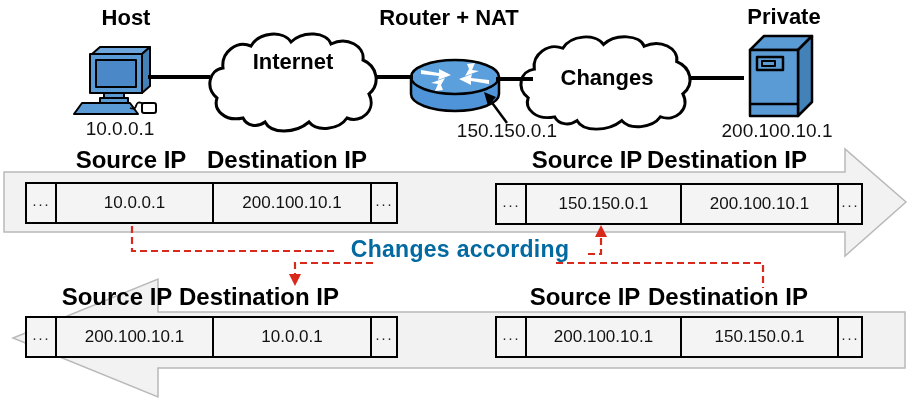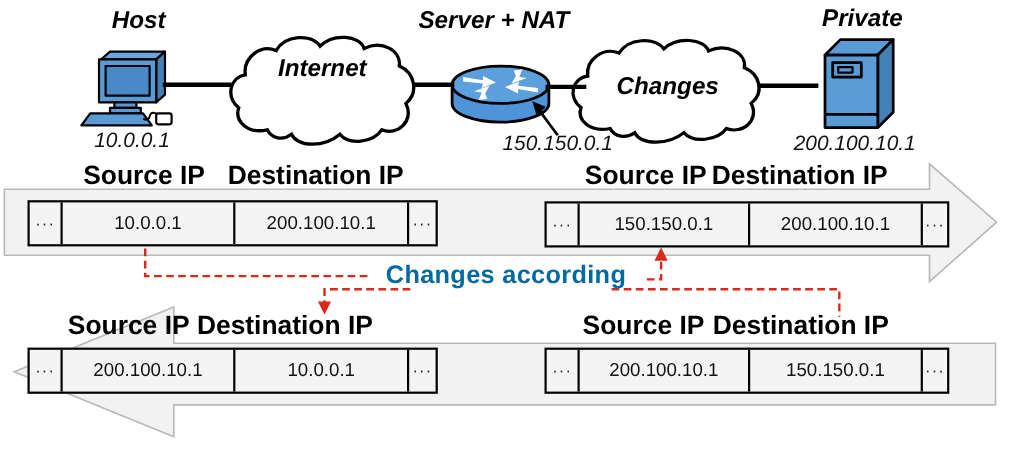--- a/index.html
+++ b/index.html
@@ -1,21 +1,21 @@
 <!DOCTYPE html>
 <html><head>
 <meta charset="utf-8">
 <style>
   html,body{margin:0;padding:0;background:#fff;}
   .stage{
     position:relative;width:920px;height:408px;background:#fff;overflow:hidden;
     font-family:"Liberation Sans","DejaVu Sans",sans-serif;color:#000;
   }
   .abs{position:absolute;}
-  .cx{transform:translateX(-50%);white-space:nowrap;font-style:italic;}
+  .cx{transform:translateX(-50%);white-space:nowrap;}
   svg{position:absolute;overflow:visible;}
   .node-title{font-size:22px;font-weight:bold;}
   .node-ip{font-size:19px;color:#111;}
   .cloud-text{font-size:22px;font-weight:bold;text-align:center;line-height:27px;}
   .pkt{position:absolute;}
   .pkt-label{position:absolute;top:0;font-size:24px;font-weight:bold;transform:translateX(-50%);white-space:nowrap;}
   .pkt-box{position:absolute;display:flex;border:2.5px solid #000;background:#f4f4f4;box-sizing:border-box;height:42px;}
   .cell{display:flex;align-items:center;justify-content:center;box-sizing:border-box;
         border-left:2.5px solid #000;font-size:17px;color:#111;}
   .cell:first-child{border-left:none;}
@@ -89,21 +89,21 @@
       <path d="M132,226 V251 H336"></path>
       <path d="M588,254 H601 V234"></path>
       <path d="M373,263 H295 V276"></path>
       <path d="M556,263 H763 V288"></path>
     </g>
     <polygon points="595,237 607,237 601,225" fill="#d8291b"></polygon>
     <polygon points="289,274 301,274 295,286" fill="#d8291b"></polygon>
   </svg>
 
   <div class="abs cx node-title" style="left:126px;top:5px;z-index:4">Host</div>
-  <div class="abs cx node-title" style="left:449px;top:5px;z-index:4">Server + NAT</div>
+  <div class="abs cx node-title" style="left:449px;top:5px;z-index:4">Router + NAT</div>
   <div class="abs cx node-title" style="left:784px;top:4px;z-index:4">Private</div>
 
   <div class="abs cx cloud-text" style="left:293px;top:48px;z-index:4">
     <div>Internet</div>
   </div>
   <div class="abs cx cloud-text" style="left:607px;top:64px;z-index:4">Changes</div>
 
   <div class="abs cx node-ip" style="left:120px;top:118px;z-index:4">10.0.0.1</div>
   <div class="abs cx node-ip" style="left:507px;top:120px;z-index:4">150.150.0.1</div>
   <div class="abs cx node-ip" style="left:777px;top:120px;z-index:4">200.100.10.1</div>

